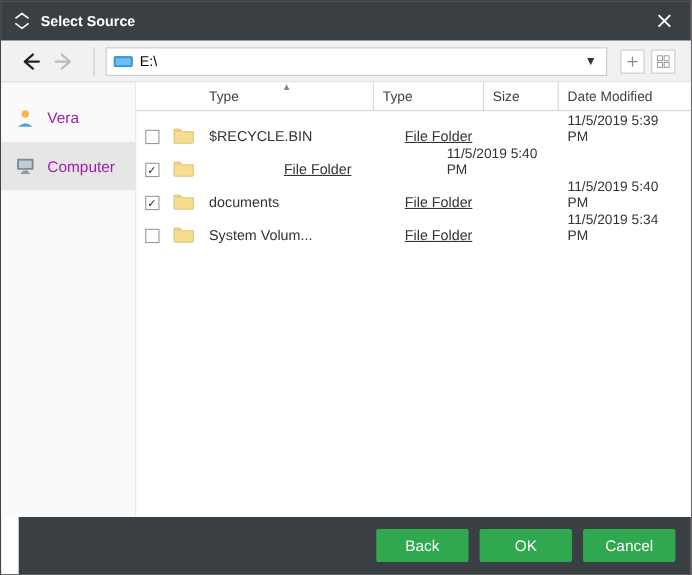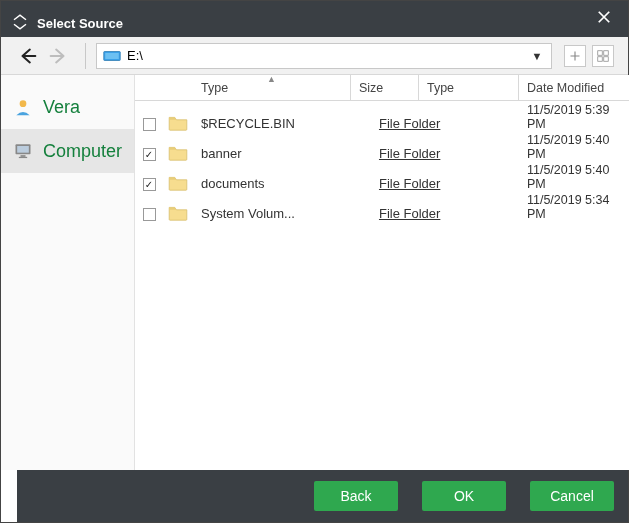--- a/index.html
+++ b/index.html
@@ -1,41 +1,41 @@
 <!DOCTYPE html>
 <html><head>
 <meta charset="utf-8">
 <style>
 * { box-sizing: border-box; margin: 0; padding: 0; font-family: "Segoe UI", Arial, sans-serif; }
 html, body { width: 629px; height: 523px; overflow: hidden; background: #fff; }
 
 .window { width: 629px; height: 523px; display: flex; flex-direction: column; background: #fff; border: 1px solid #444; }
 
 
-.titlebar { height: 36px; background: #3a3f44; display: flex; align-items: flex-end; padding: 6px 10px; color: #fff; }
+.titlebar { height: 36px; background: #3a3f44; display: flex; align-items: center; padding: 16px 10px; color: #fff; }
 .titlebar .app-icon { width: 18px; height: 18px; margin-right: 8px; display: flex; align-items: center; justify-content: center; }
 .titlebar .title { font-size: 13px; font-weight: 600; flex: 1; }
 .titlebar .close { width: 28px; height: 28px; display: flex; align-items: center; justify-content: center; cursor: pointer; font-size: 18px; color: #fff; }
 
 
 .toolbar { height: 38px; background: #f1f1f1; border-bottom: 1px solid #d8d8d8; display: flex; align-items: center; padding: 0 14px; gap: 4px; }
 .nav-btn { width: 26px; height: 26px; display: flex; align-items: center; justify-content: center; color: #222; font-size: 20px; cursor: pointer; }
 .nav-btn.disabled { color: #b8b8b8; cursor: default; }
 .toolbar .sep { width: 1px; height: 26px; background: #c8c8c8; margin: 0 6px 0 10px; }
 .path-box { flex: 1; height: 26px; border: 1px solid #c8c8c8; background: #fff; display: flex; align-items: center; padding: 0 6px; gap: 6px; }
 .drive-icon { width: 18px; height: 14px; display:inline-block; }
 .path-text { font-size: 13px; flex: 1; }
 .path-drop { width: 16px; color: #333; font-size: 11px; text-align: center; }
 .tb-right { display: flex; gap: 6px; margin-left: 8px; }
 .tb-icon { width: 22px; height: 22px; border: 1px solid #c8c8c8; background: #fff; display:flex; align-items:center; justify-content:center; cursor:pointer; }
 
 
 .body { flex: 1; display: flex; min-height: 0; }
 .sidebar { width: 140px; background: #fafafa; border-right: 1px solid #e2e2e2; padding-top: 10px; }
-.side-item { height: 44px; display: flex; align-items: center; padding: 0 12px; gap: 10px; font-size: 18px; color: #15803d; cursor: pointer; }
+.side-item { height: 44px; display: flex; align-items: center; padding: 0 12px; gap: 10px; font-size: 14px; color: #a21caf; cursor: pointer; }
 .side-item.active { background: #e6e6e6; align-items: center; }
 .side-icon { width: 20px; height: 20px; display:flex; align-items:center; justify-content:center; }
 
 .list { flex: 1; display: flex; flex-direction: column; background: #fff; }
 .list-header { height: 26px; display: flex; border-bottom: 1px solid #d8d8d8; background: #fff; font-size: 12.5px; color: #444; }
 .col { border-right: 1px solid #d8d8d8; display: flex; align-items: center; padding: 0 8px; position: relative; }
 .col.check { width: 28px; padding: 0; justify-content: center; border-right: none; }
 .col.icon { width: 30px; border-right: none; }
 .col.name { flex: 1; }
 .col.size { width: 68px; }
@@ -51,21 +51,21 @@
 .cell.name { flex: 1; white-space: nowrap; overflow: hidden; text-overflow: ellipsis; }
 .cell.size { width: 68px; }
 .cell.type { width: 100px; text-decoration: underline; }
 .cell.date { width: 120px; font-size: 12.5px; margin-left: 48px; }
 
 .chk { width: 13px; height: 13px; border: 1px solid #999; background: #fff; display:flex; align-items:center; justify-content:center; font-size:10px; color:#222; cursor:pointer; }
 
 .folder-icon { width: 20px; height: 16px; }
 
 
-.footer { height: 52px; background: #3a3f44; display: flex; align-items: center; justify-content: flex-end; padding: 0 14px; gap: 24px; margin-left: 16px; }
+.footer { height: 52px; background: #3a3f44; display: flex; align-items: center; justify-content: flex-end; padding: 0 14px; gap: 10px; margin-left: 16px; }
 .btn { min-width: 84px; height: 30px; background: #2fa84f; color: #fff; border: none; font-size: 14px; border-radius: 2px; cursor: pointer; }
 </style>
 </head>
 <body>
 
 <div class="window">
 
   <div class="titlebar">
     <span class="app-icon">
       <svg viewBox="0 0 24 24" width="18" height="18">
@@ -147,26 +147,26 @@
     </div>
 
     <div class="list">
       <div class="list-header">
         <div class="col check"></div>
         <div class="col icon"></div>
         <div class="col name">
           <span class="sort-ind">▲</span>
           <span>Type</span>
         </div>
+        <div class="col type">
+            <span>Type</span>
+          </div>
         <div class="col size">
             <span>Size</span>
           </div>
-        <div class="col type">
-            <span>Type</span>
-          </div>
         <div class="col date">
             <span>Date Modified</span>
           </div>
       </div>
       <div class="rows" id="rows">
           <div class="row">
             <div class="cell check">
               <span class="chk"></span>
             </div>
             <div class="cell icon">
@@ -183,21 +183,20 @@
           <div class="row">
             <div class="cell check">
               <span class="chk">✓</span>
             </div>
             <div class="cell icon">
               <svg class="folder-icon" viewBox="0 0 24 20" width="20" height="16">
                 <path d="M1 3 h7 l2 3 h13 v12 a1 1 0 0 1 -1 1 H2 a1 1 0 0 1 -1 -1 Z" fill="#f7dd8f" stroke="#d8be6c"></path>
                 <path d="M1 3 h7 l2 3 H1 Z" fill="#e8cd7a"></path>
               </svg>
             </div>
-            <div class="cell name">banner</div>
             <div class="cell size"></div>
             <div class="cell type">File Folder</div>
             <div class="cell date">11/5/2019 5:40 PM</div>
           </div>
           <div class="row">
             <div class="cell check">
               <span class="chk">✓</span>
             </div>
             <div class="cell icon">
               <svg class="folder-icon" viewBox="0 0 24 20" width="20" height="16">

